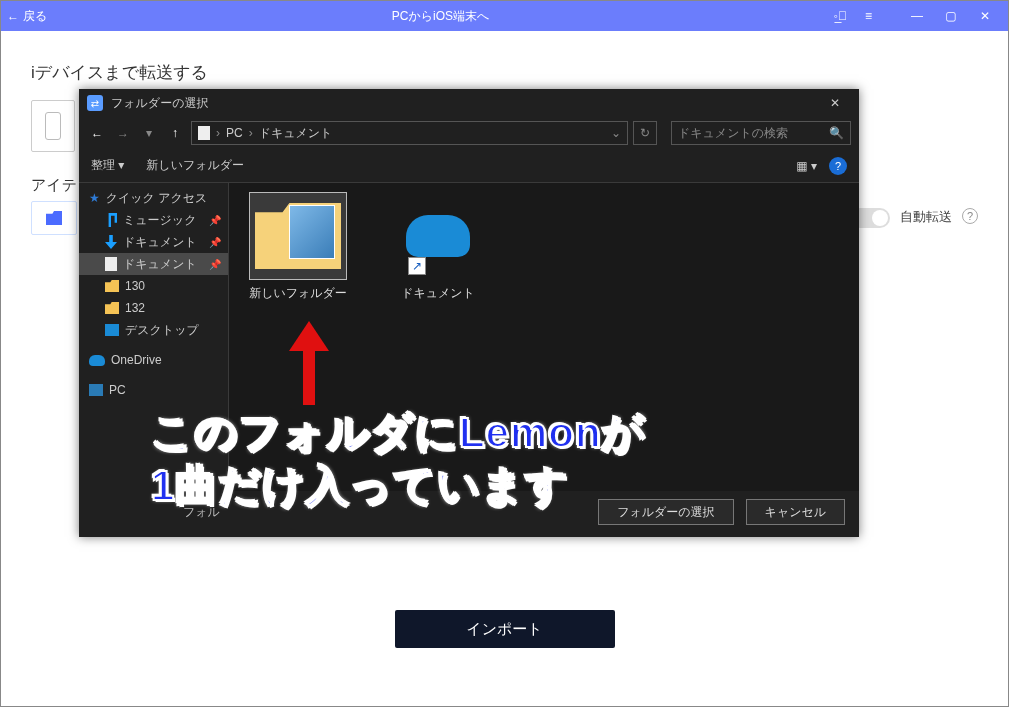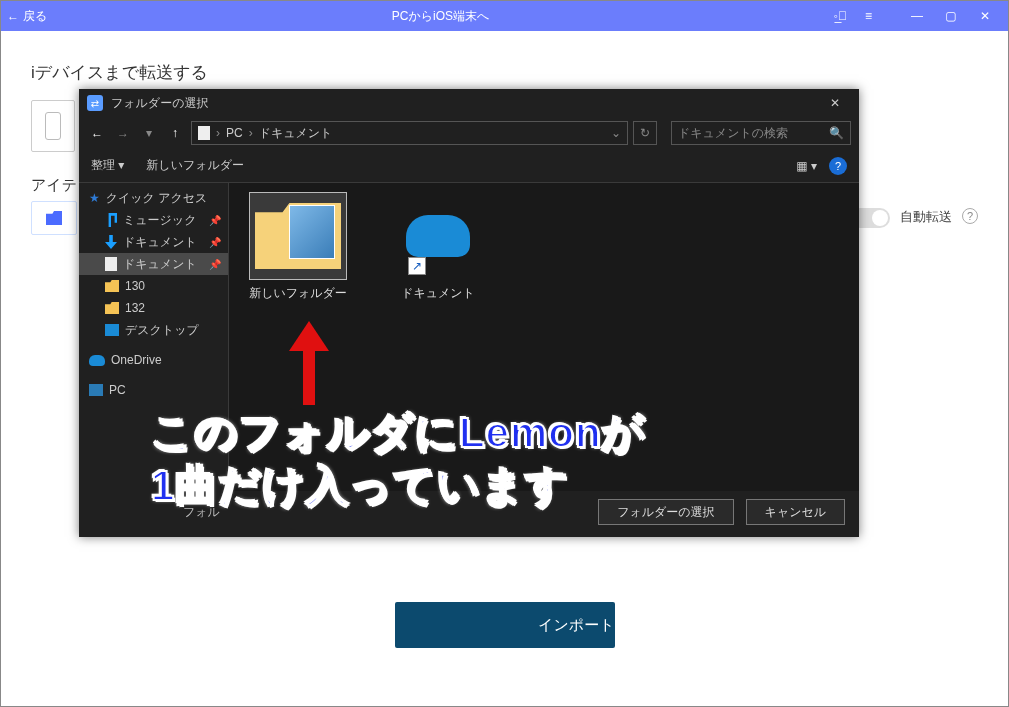--- a/index.html
+++ b/index.html
@@ -23,21 +23,21 @@
   .thumb-inner{width:16px;height:28px;border:1px solid #bbb;border-radius:3px;}
   .item-label { font-size: 15px; color: #333; margin-bottom: 6px; }
   .toolbar-row { display: flex; align-items: center; justify-content: space-between; }
   .add-btn { display:inline-flex;align-items:center;gap:8px;border:1px solid #cfe0ff;background:#fff;height:34px;padding:0 14px;color:#4b6bff;font-size:12px;border-radius:2px;}
   .add-icon{width:16px;height:14px;background:#4b6bff;clip-path:polygon(0 20%,40% 20%,50% 0,100% 0,100% 100%,0 100%);} 
   .auto-row{display:flex;gap:10px;font-size:13px;color:#444;}
   .switch{width:40px;height:20px;border-radius:10px;background:#ddd;position:relative;}
   .switch::after{content:"";position:absolute;right:2px;top:2px;width:16px;height:16px;border-radius:50%;background:#fff;}
   .help-dot{width:16px;height:16px;border-radius:50%;border:1px solid #aaa;color:#888;font-size:11px;display:flex;align-items:center;justify-content:center;}
 
-  .import-btn{position:absolute;left:50%;transform:translateX(-50%);bottom:58px;width:220px;height:46px;background:#0c4a6e;color:#fff;border:none;font-size:15px;border-radius:2px;text-align:right;}
+  .import-btn{position:absolute;left:50%;transform:translateX(-50%);bottom:58px;width:220px;height:38px;background:#0f172a;color:#fff;border:none;font-size:15px;border-radius:2px;}
 
   
   .dialog{position:absolute;left:78px;top:88px;width:780px;height:448px;background:#202020;color:#ccc;font-size:12px;box-shadow:0 0 10px rgba(0,0,0,.5);}
   .dlg-title{height:28px;display:flex;align-items:center;padding:0 8px;gap:8px;}
   .dlg-title .app-icon{width:16px;height:16px;background:#5a9cff;border-radius:3px;display:flex;align-items:center;justify-content:center;color:#fff;font-size:10px;}
   .dlg-title .spacer{flex:1;}
   .dlg-title .close{width:32px;height:28px;display:flex;align-items:center;justify-content:center;color:#ccc;}
   .dlg-nav{height:32px;display:flex;align-items:center;gap:6px;padding:0 8px;}
   .nav-arrow{width:20px;text-align:center;color:#888;}
   .nav-arrow.enabled{color:#fff;}

